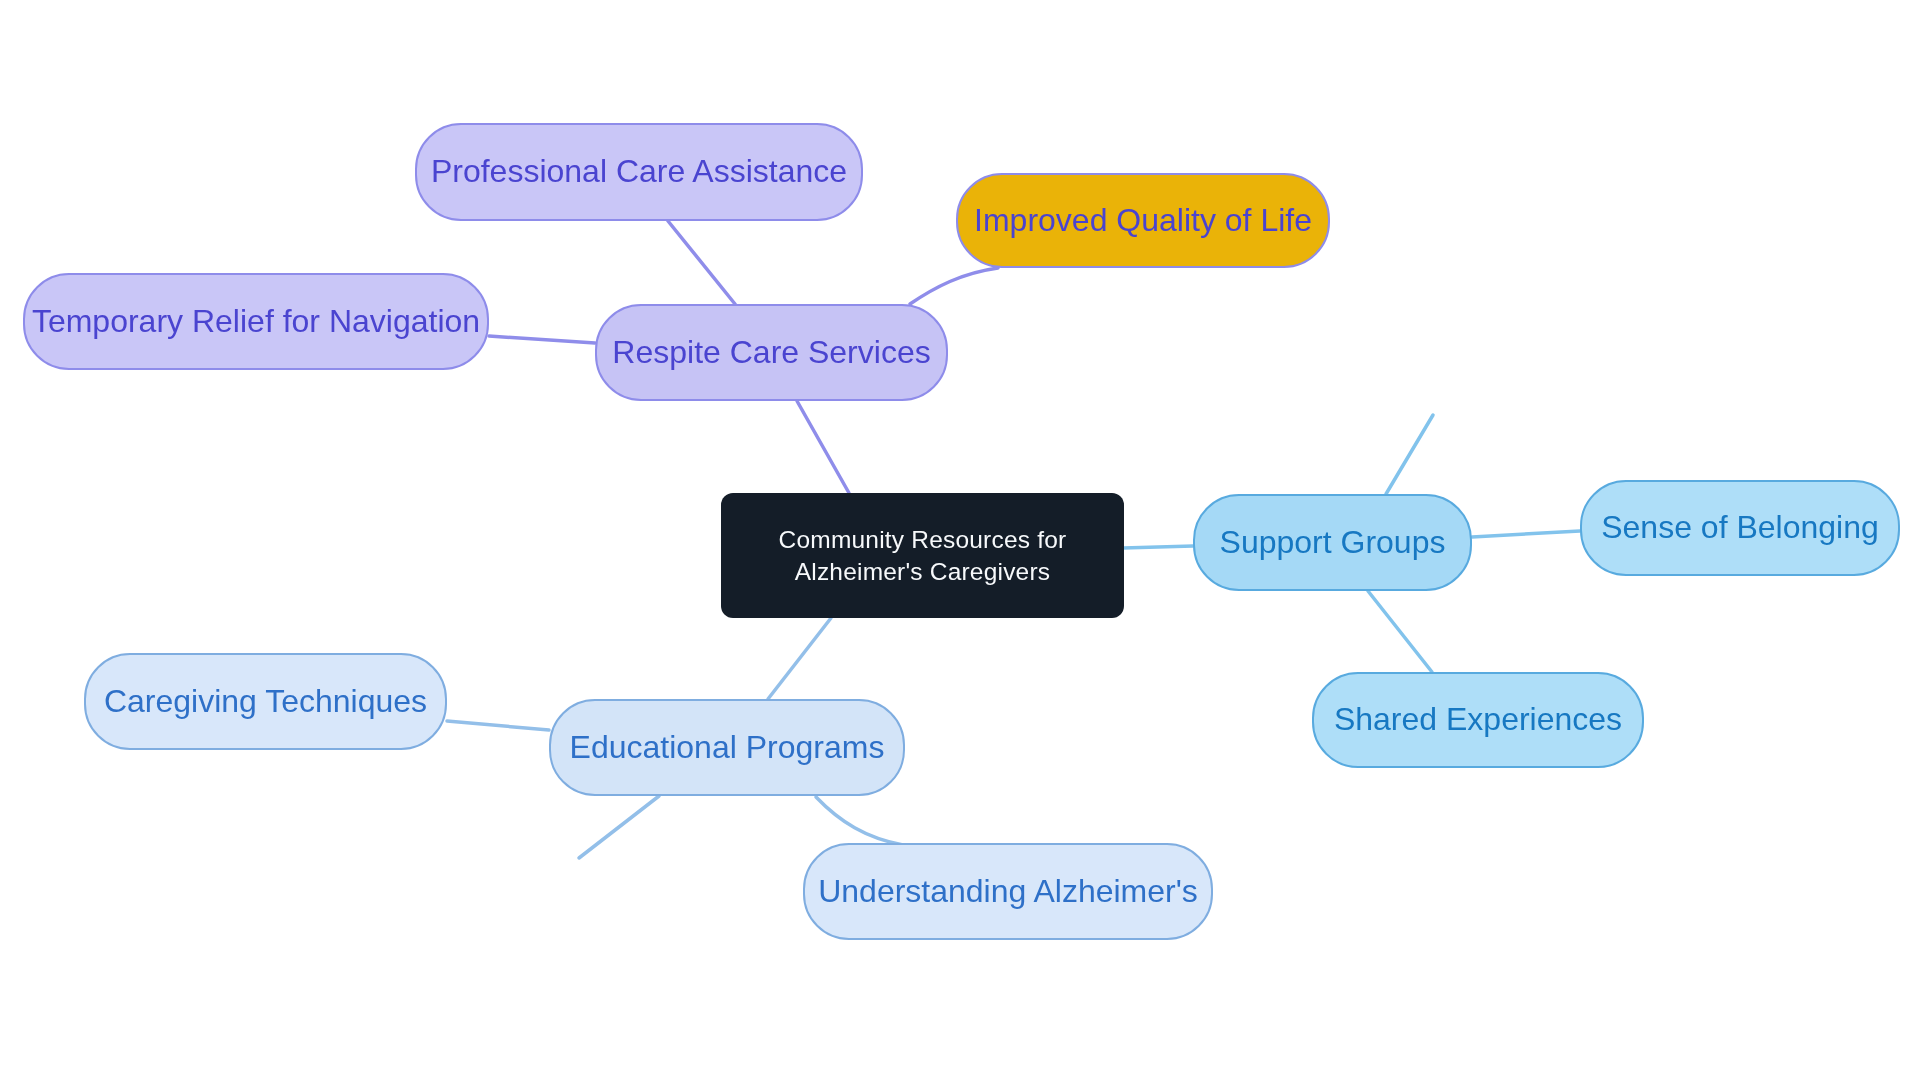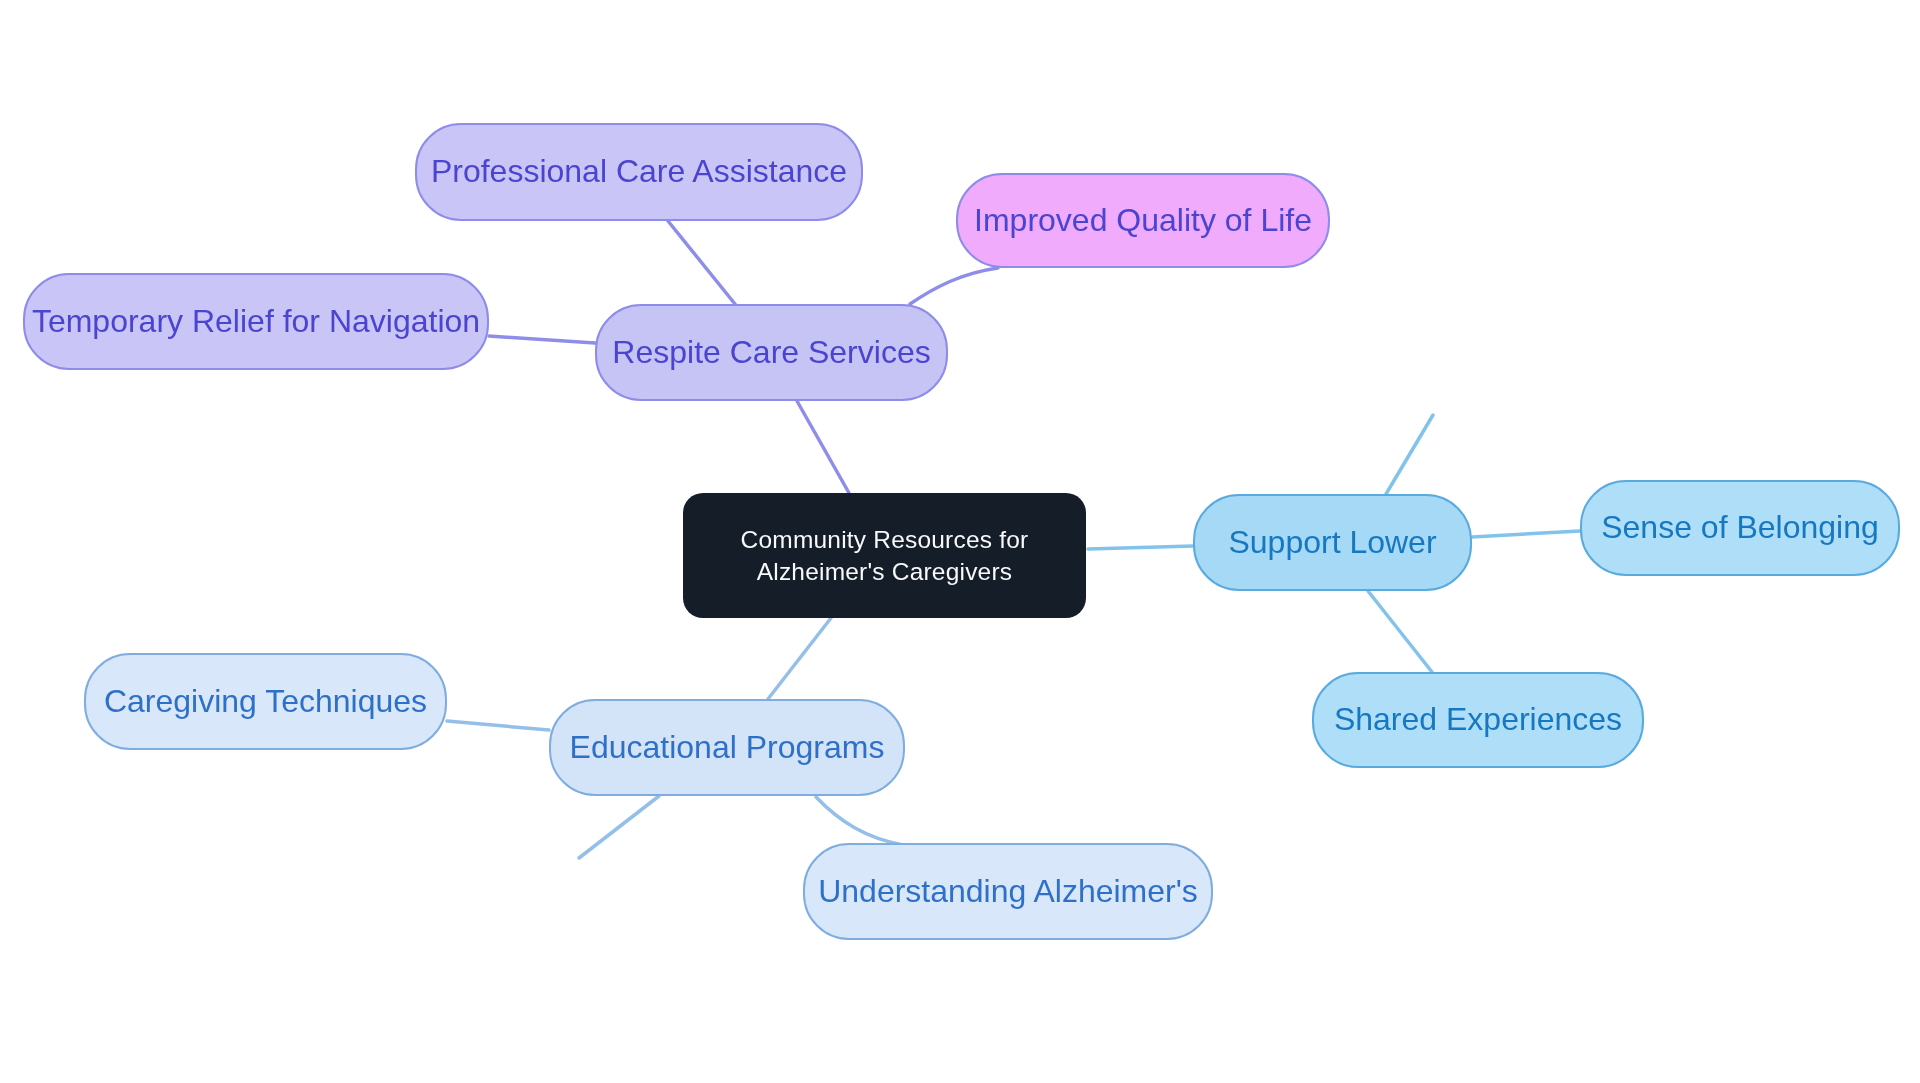--- a/index.html
+++ b/index.html
@@ -37,26 +37,27 @@
     text-align: center;
     border-radius: 46px;
     border: 2px solid transparent;
     font-size: 32px;
     font-weight: 500;
     line-height: 1.3;
     cursor: pointer;
     user-select: none;
   }
   .node-root {
-    border-radius: 20px;
+    border-radius: 12px;
     border: none;
     padding: 0 42px;
     font-size: 24.5px;
     font-weight: 400;
     letter-spacing: 0.2px;
+    margin-left: 38px;
   }
   
   #node-root          { left: 683px;  top: 493px; width: 403px; height: 125px; }
   #node-respite       { left: 595px;  top: 304px; width: 353px; height: 97px; }
   #node-professional  { left: 415px;  top: 123px; width: 448px; height: 98px; }
   #node-temporary     { left: 23px;   top: 273px; width: 466px; height: 97px; }
   #node-improved      { left: 956px;  top: 173px; width: 374px; height: 95px; }
   #node-support       { left: 1193px; top: 494px; width: 279px; height: 97px; }
   #node-lower         { left: 1305px; top: 318px; width: 328px; height: 97px; }
   #node-sense         { left: 1580px; top: 480px; width: 320px; height: 96px; }
@@ -95,26 +96,26 @@
 
   <div class="node" id="node-respite" style="background: rgb(198, 195, 245); border-color: rgb(142, 140, 234); color: rgb(74, 68, 208);">
     <span>Respite Care Services</span>
   </div>
   <div class="node" id="node-professional" style="background: rgb(201, 198, 247); border-color: rgb(142, 140, 234); color: rgb(74, 68, 208);">
     <span>Professional Care Assistance</span>
   </div>
   <div class="node" id="node-temporary" style="background: rgb(201, 198, 247); border-color: rgb(142, 140, 234); color: rgb(74, 68, 208);">
     <span>Temporary Relief for Navigation</span>
   </div>
-  <div class="node" id="node-improved" style="background: #f0abfc; border-color: rgb(142, 140, 234); color: rgb(74, 68, 208);">
+  <div class="node" id="node-improved" style="background: #eab308; border-color: rgb(142, 140, 234); color: rgb(74, 68, 208);">
     <span>Improved Quality of Life</span>
   </div>
 
   <div class="node" id="node-support" style="background: rgb(165, 217, 246); border-color: rgb(88, 170, 223); color: rgb(23, 120, 194);">
-    <span>Support Lower</span>
+    <span>Support Groups</span>
   </div>
   <div class="node" id="node-sense" style="background: rgb(174, 222, 248); border-color: rgb(88, 170, 223); color: rgb(23, 120, 194);">
     <span>Sense of Belonging</span>
   </div>
   <div class="node" id="node-educational" style="background: rgb(211, 228, 248); border-color: rgb(127, 173, 224); color: rgb(46, 112, 200);">
     <span>Educational Programs</span>
   </div>
 
   <div class="node" id="node-shared" style="background: rgb(174, 222, 248); border-color: rgb(88, 170, 223); color: rgb(23, 120, 194);">
     <span>Shared Experiences</span>

